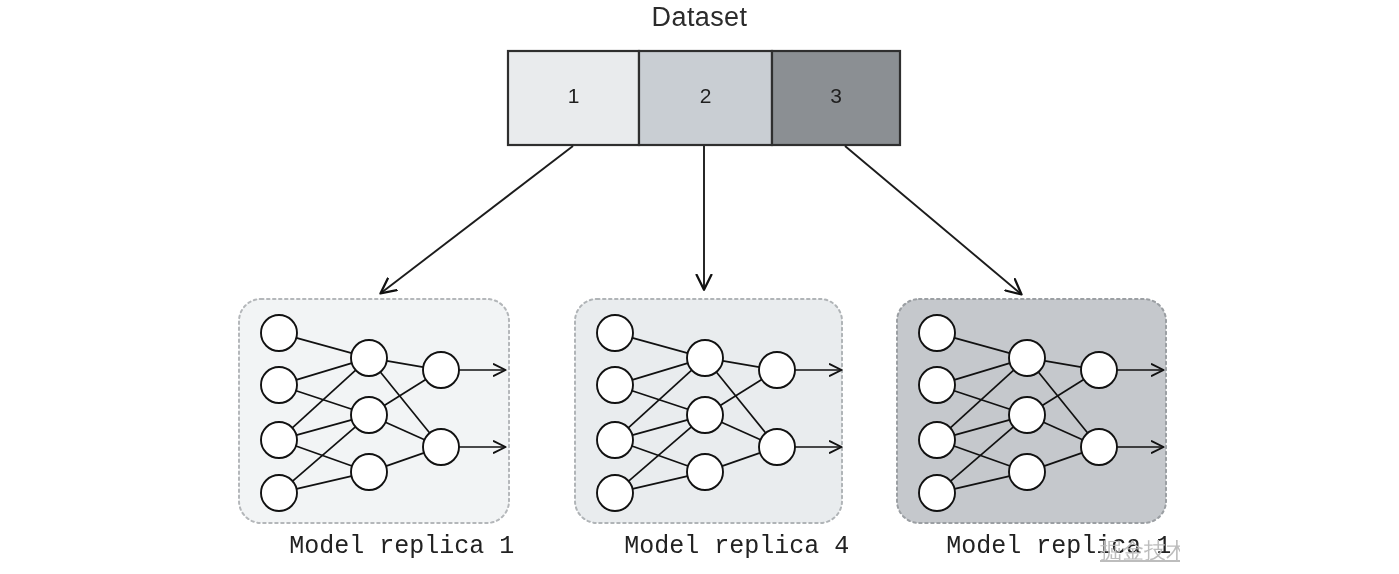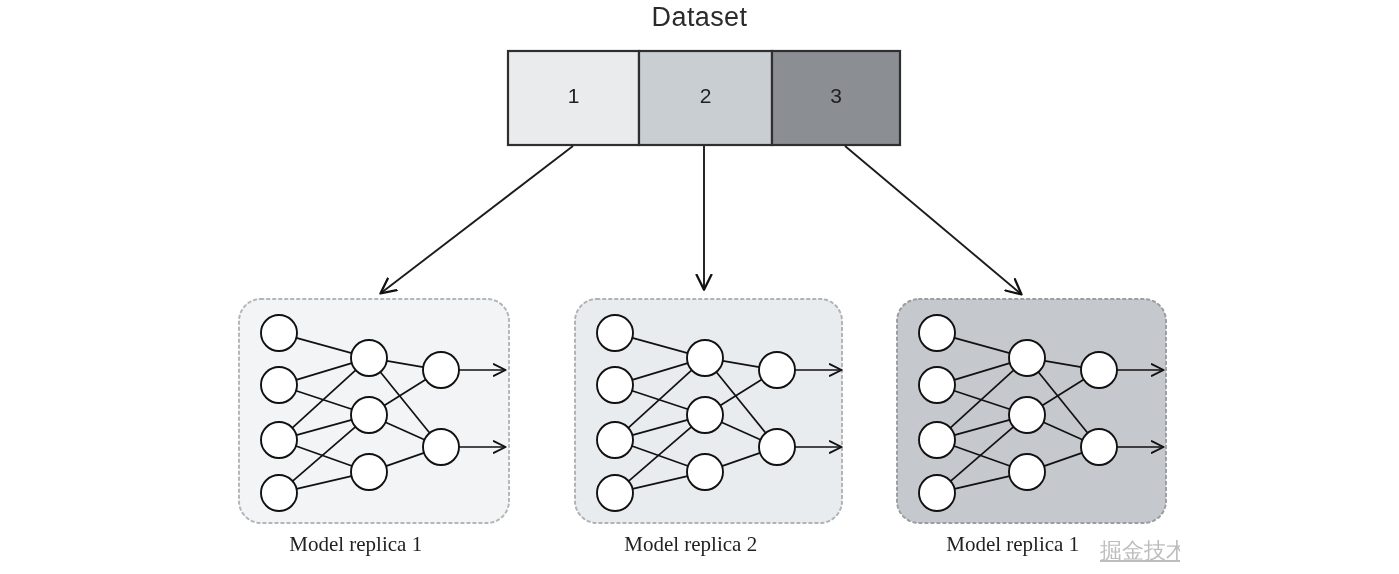--- a/index.html
+++ b/index.html
@@ -38,25 +38,25 @@
   .ds-cell-label {
     position: absolute;
     font-size: 21px;
     color: #1f1f1f;
     text-align: center;
     font-family: "Liberation Sans", sans-serif;
     pointer-events: none;
   }
   .replica-label {
     position: absolute;
-    font-size: 21px;
+    font-size: 25px;
     color: #222222;
     text-align: center;
     white-space: nowrap;
-    font-family: Liberation Serif, serif;
+    font-family: Liberation Mono, monospace;
   }
   .watermark {
     position: absolute;
     left: 1100px;
     top: 536px;
     font-size: 22px;
     color: #bdbdbd;
     white-space: nowrap;
     font-family: "Liberation Sans", sans-serif;
     text-decoration: underline;
@@ -178,19 +178,19 @@
           <circle cx="1099" cy="447" r="18" fill="#ffffff" stroke="#111111" stroke-width="1.9"></circle>
         </g>
       </g>
   </svg>
 
   <div id="overlay-labels">
       <div class="ds-cell-label" style="left: 508px; top: 84px; width: 131px;">1</div>
       <div class="ds-cell-label" style="left: 639px; top: 84px; width: 133px;">2</div>
       <div class="ds-cell-label" style="left: 772px; top: 84px; width: 128px;">3</div>
       <div class="replica-label" style="left: 289.234px; top: 532px; width: auto; text-align: left; padding-left: 0px;">Model replica 1</div>
-      <div class="replica-label" style="left: 624.234px; top: 532px; width: auto; text-align: left; padding-left: 0px;">Model replica 2</div>
+      <div class="replica-label" style="left: 624.234px; top: 532px; width: auto; text-align: left; padding-left: 0px;">Model replica 4</div>
       <div class="replica-label" style="left: 946.234px; top: 532px; width: auto; text-align: left; padding-left: 0px;">Model replica 1</div>
     </div>
 
   <div class="watermark">掘金技术社区 @ 布客飞龙</div>
 
 </div>
 
 </body></html>

